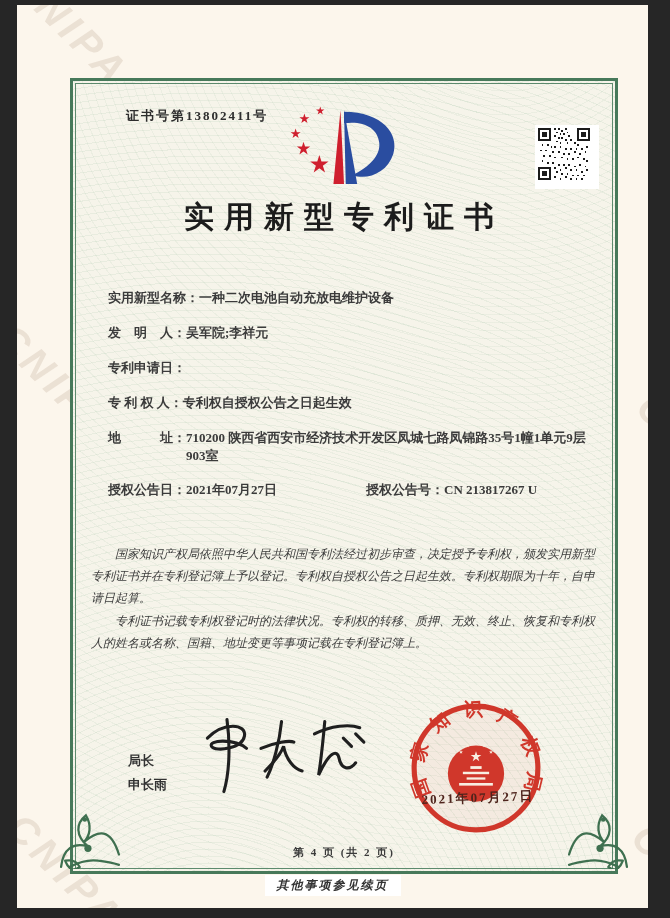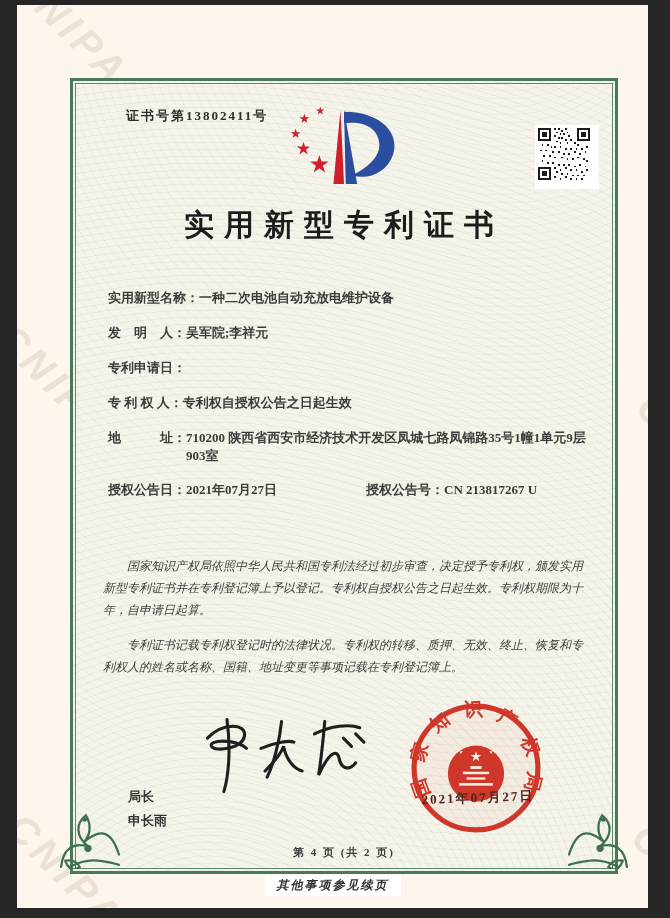--- a/index.html
+++ b/index.html
@@ -12,33 +12,33 @@
   .frame{position:absolute;left:53px;top:73px;width:542px;height:790px;
          border:3px solid #47795a;
          background:
            repeating-radial-gradient(circle at 25% 115%, rgba(110,165,125,0.10) 0 1px, transparent 1px 7px),
            repeating-radial-gradient(circle at 80% -15%, rgba(110,165,125,0.08) 0 1px, transparent 1px 8px),
            #f6f4ea;}
   .frame-inner{position:absolute;inset:2px;border:1px solid #5c8a6d;pointer-events:none;}
   .cert-no{position:absolute;left:35px;top:26px;font-size:13px;letter-spacing:2px;color:#2e2e2e;font-weight:600;margin-left:18px;}
   .logo{position:absolute;left:50%;top:22px;transform:translateX(-50%);}
   .qr{position:absolute;left:462px;top:44px;width:58px;height:58px;background:#fff;padding:3px;}
-  .title{position:absolute;left:0;right:0;top:124px;text-align:center;font-size:30px;font-weight:bold;
+  .title{position:absolute;left:0;right:0;top:116px;text-align:center;font-size:30px;font-weight:bold;
          letter-spacing:10px;color:#1c1c1c;}
   .fields{position:absolute;left:35px;top:208px;width:478px;color:#3b3b3b;}
   .row{display:flex;margin-bottom:17px;font-size:13px;font-weight:700;line-height:18px;}
   .lbl{flex:none;white-space:pre;}
   .val{flex:1;}
   .grant{margin-top:-1px;}
   .grant .pair1{display:flex;width:258px;flex:none;}
   .grant .pair2{display:flex;}
   .paras{position:absolute;left:18px;top:462px;width:506px;font-size:12px;line-height:1.85;
          color:#3d3d3d;font-style:italic;}
-  .paras p{margin:12px;text-indent:2em;}
-  .signer{position:absolute;left:55px;top:668px;font-size:13px;font-weight:600;color:#333;line-height:24px;margin-top:36px;}
+  .paras p{margin:0;text-indent:2em;}
+  .signer{position:absolute;left:55px;top:668px;font-size:13px;font-weight:600;color:#333;line-height:24px;}
   .signature{position:absolute;left:120px;top:625px;}
   .seal{position:absolute;left:328px;top:612px;width:150px;height:150px;}
   .seal-date{position:absolute;left:330px;top:708px;width:150px;text-align:center;font-size:13px;
              font-weight:bold;color:#4e241c;letter-spacing:2px;transform:rotate(-2deg);}
   .page-info{position:absolute;left:0;right:0;top:764px;text-align:center;font-size:11px;
              letter-spacing:2px;color:#3b3b3b;font-weight:600;}
   .ornament{position:absolute;pointer-events:none;}
   .orn-bl{left:-14px;top:726px;}
   .orn-br{right:-14px;top:726px;transform:scaleX(-1);}
   .footer-note{position:absolute;left:50%;top:870px;transform:translateX(-50%);

